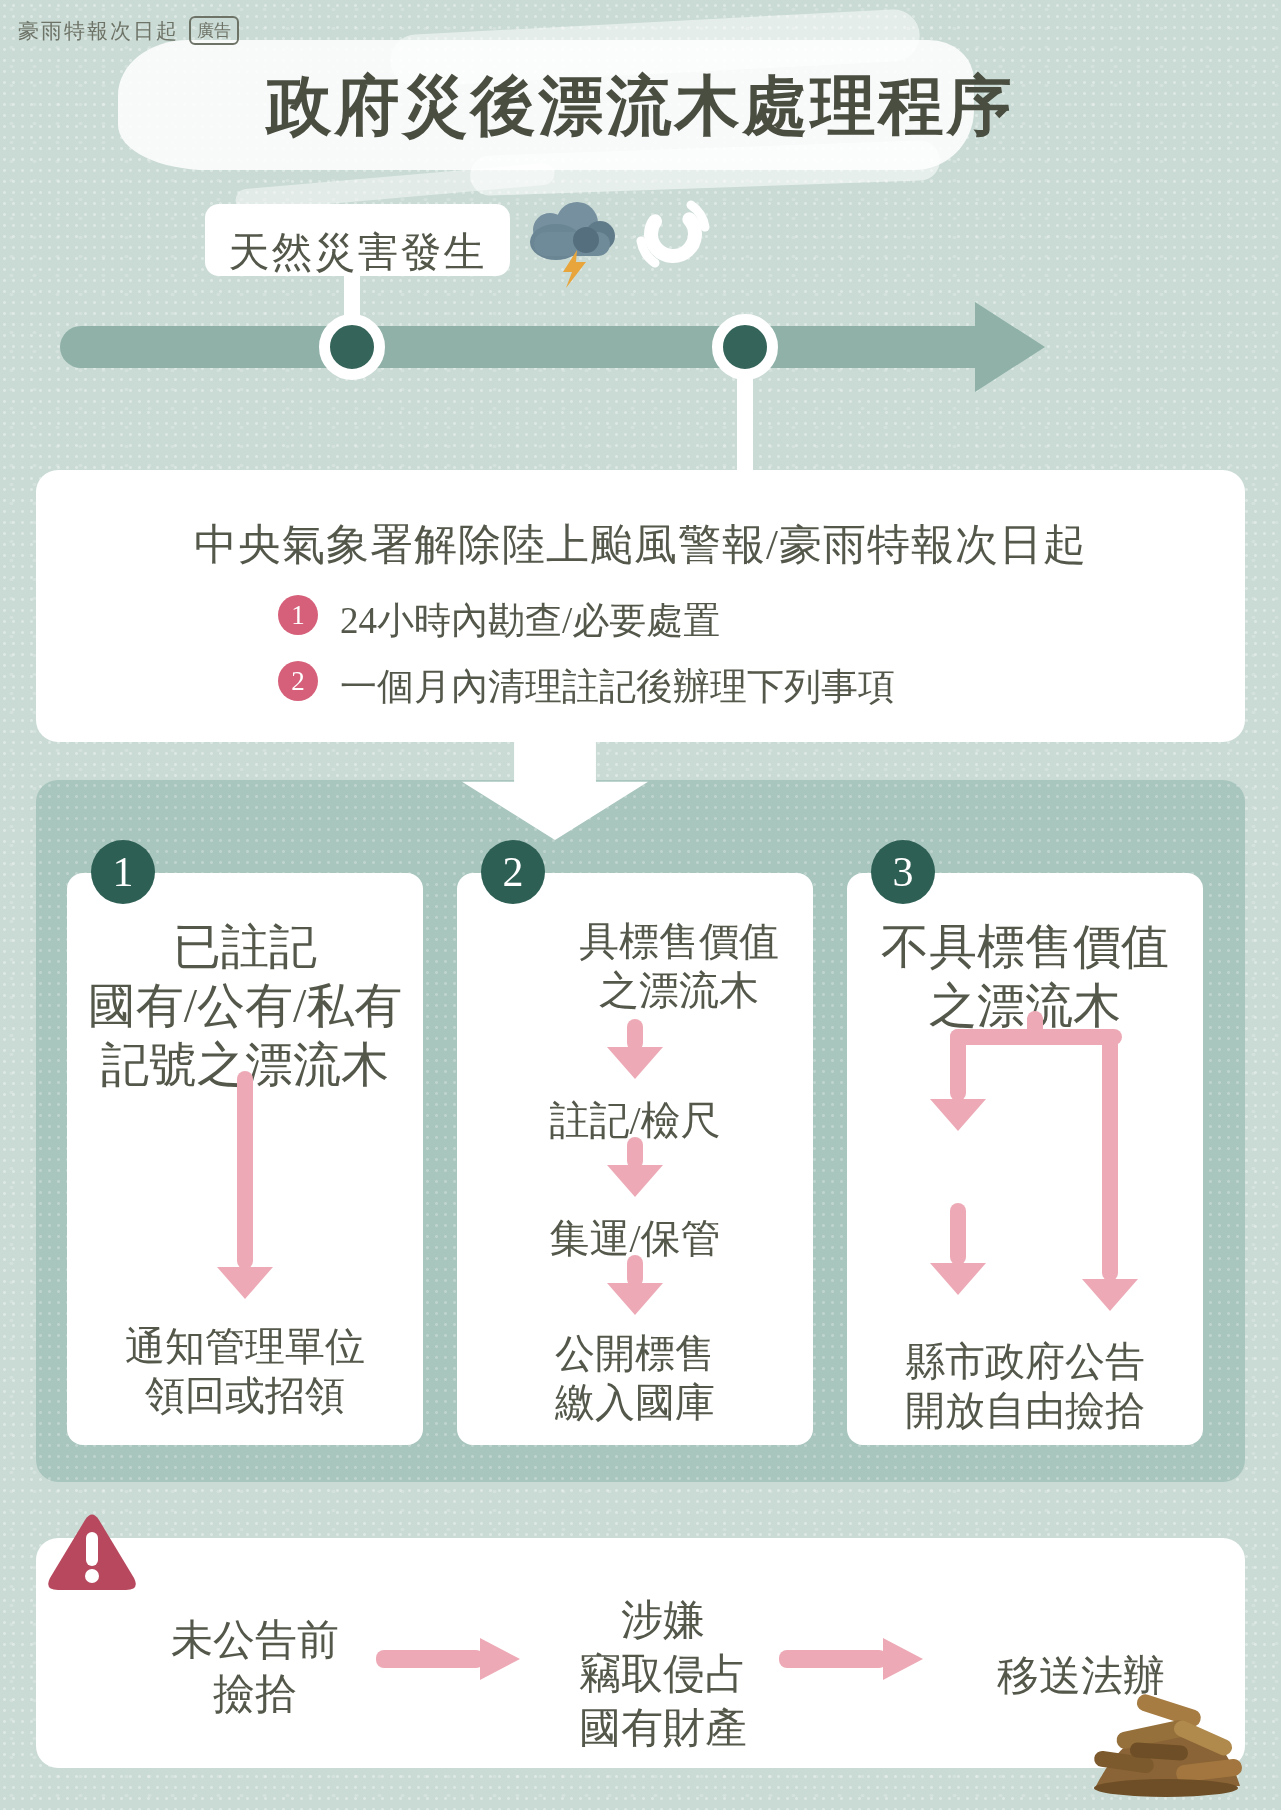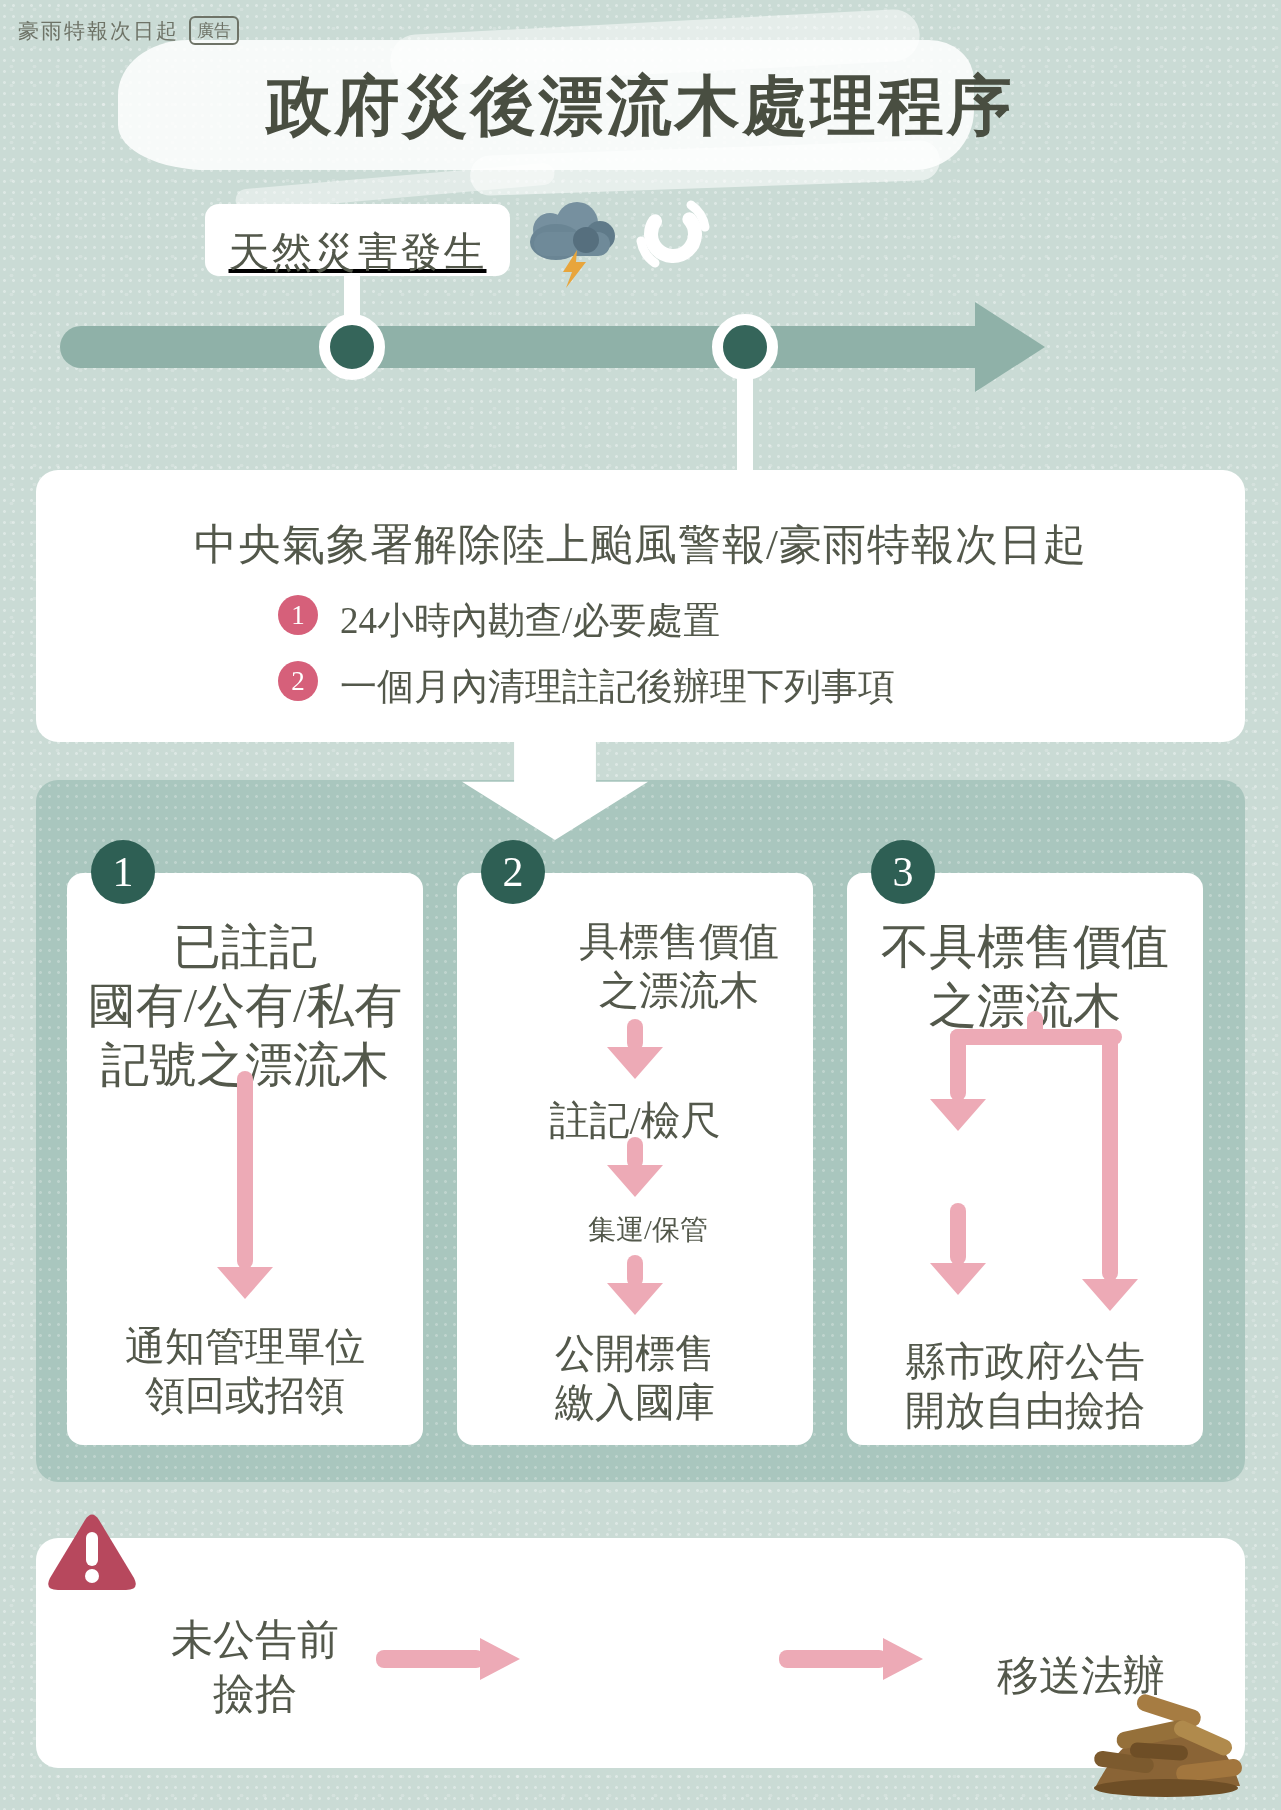--- a/index.html
+++ b/index.html
@@ -38,21 +38,21 @@
     <span style="font-size:17px;color:#6e7367;border:2px solid #6e7367;border-radius:6px;padding:1px 6px;">廣告</span>
   </div>
 
   <div class="brush" style="left:118px;top:40px;width:856px;height:130px;opacity:.85;border-radius:70px 45px 60px 90px / 55px 40px 60px 45px;"></div>
   <div class="brush" style="left:390px;top:22px;width:530px;height:52px;opacity:.5;border-radius:30px;transform:rotate(-3deg);"></div>
   <div class="brush" style="left:470px;top:148px;width:470px;height:40px;opacity:.55;border-radius:24px;transform:rotate(-2deg);"></div>
   <div class="brush" style="left:235px;top:176px;width:320px;height:22px;opacity:.45;border-radius:14px;transform:rotate(-5deg);"></div>
 
   <div class="abs txt" style="left:0;width:1281px;top:50px;font-size:65px;font-weight:700;color:#494e41;letter-spacing:3px;z-index:4;">政府災後漂流木處理程序</div>
 
-  <div class="whitebox" style="left:205px;top:204px;width:305px;height:72px;border-radius:14px;z-index:3;text-decoration:underline;">
+  <div class="whitebox" style="left:205px;top:204px;width:305px;height:72px;border-radius:14px;z-index:3;">
     <div class="txt" style="line-height:72px;font-size:41px;letter-spacing:2px;white-space:nowrap;">天然災害發生</div>
   </div>
 
   <svg class="abs" style="left:520px;top:196px;z-index:3;" width="104" height="92" viewBox="0 0 104 92">
     <circle cx="30" cy="34" r="17" fill="#76909f"></circle>
     <circle cx="57" cy="27" r="21" fill="#76909f"></circle>
     <circle cx="80" cy="40" r="15" fill="#5f7a89"></circle>
     <ellipse cx="36" cy="46" rx="26" ry="18" fill="#6a8594"></ellipse>
     <rect x="14" y="36" width="76" height="24" rx="12" fill="#6f8a99"></rect>
     <circle cx="66" cy="44" r="13" fill="#566f7e"></circle>
@@ -104,21 +104,21 @@
   </div>
 
   <div class="card" style="left:457px;top:873px;z-index:5;">
     <div class="txt" style="position:absolute;left:0;width:100%;top:32px;font-size:40px;line-height:1.23;padding-left:44px;">具標售價值
 之漂流木</div>
     <div class="pshaft" style="left:170px;top:146px;width:16px;height:32px;"></div>
     <div class="ptri-down" style="left:150px;top:174px;"></div>
     <div class="txt" style="position:absolute;left:0;width:100%;top:208px;font-size:40px;">註記/檢尺</div>
     <div class="pshaft" style="left:170px;top:264px;width:16px;height:32px;"></div>
     <div class="ptri-down" style="left:150px;top:292px;"></div>
-    <div class="txt" style="position:absolute;left:0;width:100%;top:326px;font-size:28px;padding-left:13px;">集運/保管</div>
+    <div class="txt" style="position:absolute;left:0;width:100%;top:326px;font-size:40px;">集運/保管</div>
     <div class="pshaft" style="left:170px;top:382px;width:16px;height:32px;"></div>
     <div class="ptri-down" style="left:150px;top:410px;"></div>
     <div class="txt" style="position:absolute;left:0;width:100%;top:444px;font-size:40px;line-height:1.23;">公開標售
 繳入國庫</div>
   </div>
 
   <div class="card" style="left:847px;top:873px;z-index:5;">
     <div class="txt" style="position:absolute;left:0;width:100%;top:32px;font-size:48px;line-height:1.23;">不具標售價值
 之漂流木</div>
     <div class="pshaft" style="left:180px;top:138px;width:16px;height:34px;border-radius:8px 8px 0 0;"></div>
@@ -135,20 +135,23 @@
 
   <div class="numcircle" style="left:91px;top:840px;">1</div>
   <div class="numcircle" style="left:481px;top:840px;">2</div>
   <div class="numcircle" style="left:871px;top:840px;">3</div>
 
   <div class="whitebox" style="left:36px;top:1538px;width:1209px;height:230px;z-index:2;">
     <div class="txt" style="position:absolute;left:69px;width:300px;top:64px;font-size:42px;line-height:1.28;">未公告前
 撿拾</div>
     <div class="pshaft" style="left:340px;top:112px;width:108px;height:18px;"></div>
     <div class="ptri-right" style="left:444px;top:100px;"></div>
+    <div class="txt" style="position:absolute;left:477px;width:300px;top:44px;font-size:42px;line-height:1.28;">涉嫌
+竊取侵占
+國有財產</div>
     <div class="pshaft" style="left:743px;top:112px;width:108px;height:18px;"></div>
     <div class="ptri-right" style="left:847px;top:100px;"></div>
     <div class="txt" style="position:absolute;left:895px;width:300px;top:98px;font-size:42px;">移送法辦</div>
   </div>
 
   <svg class="abs" style="left:46px;top:1512px;z-index:3;" width="92" height="80" viewBox="0 0 92 80">
     <path d="M39 8 Q46 -3 53 8 L88 66 Q94 78 80 78 L12 78 Q-2 78 4 66 Z" fill="#b7485d"></path>
     <rect x="40" y="20" width="12" height="34" rx="6" fill="#ffffff"></rect>
     <circle cx="46" cy="64" r="7" fill="#ffffff"></circle>
   </svg>

